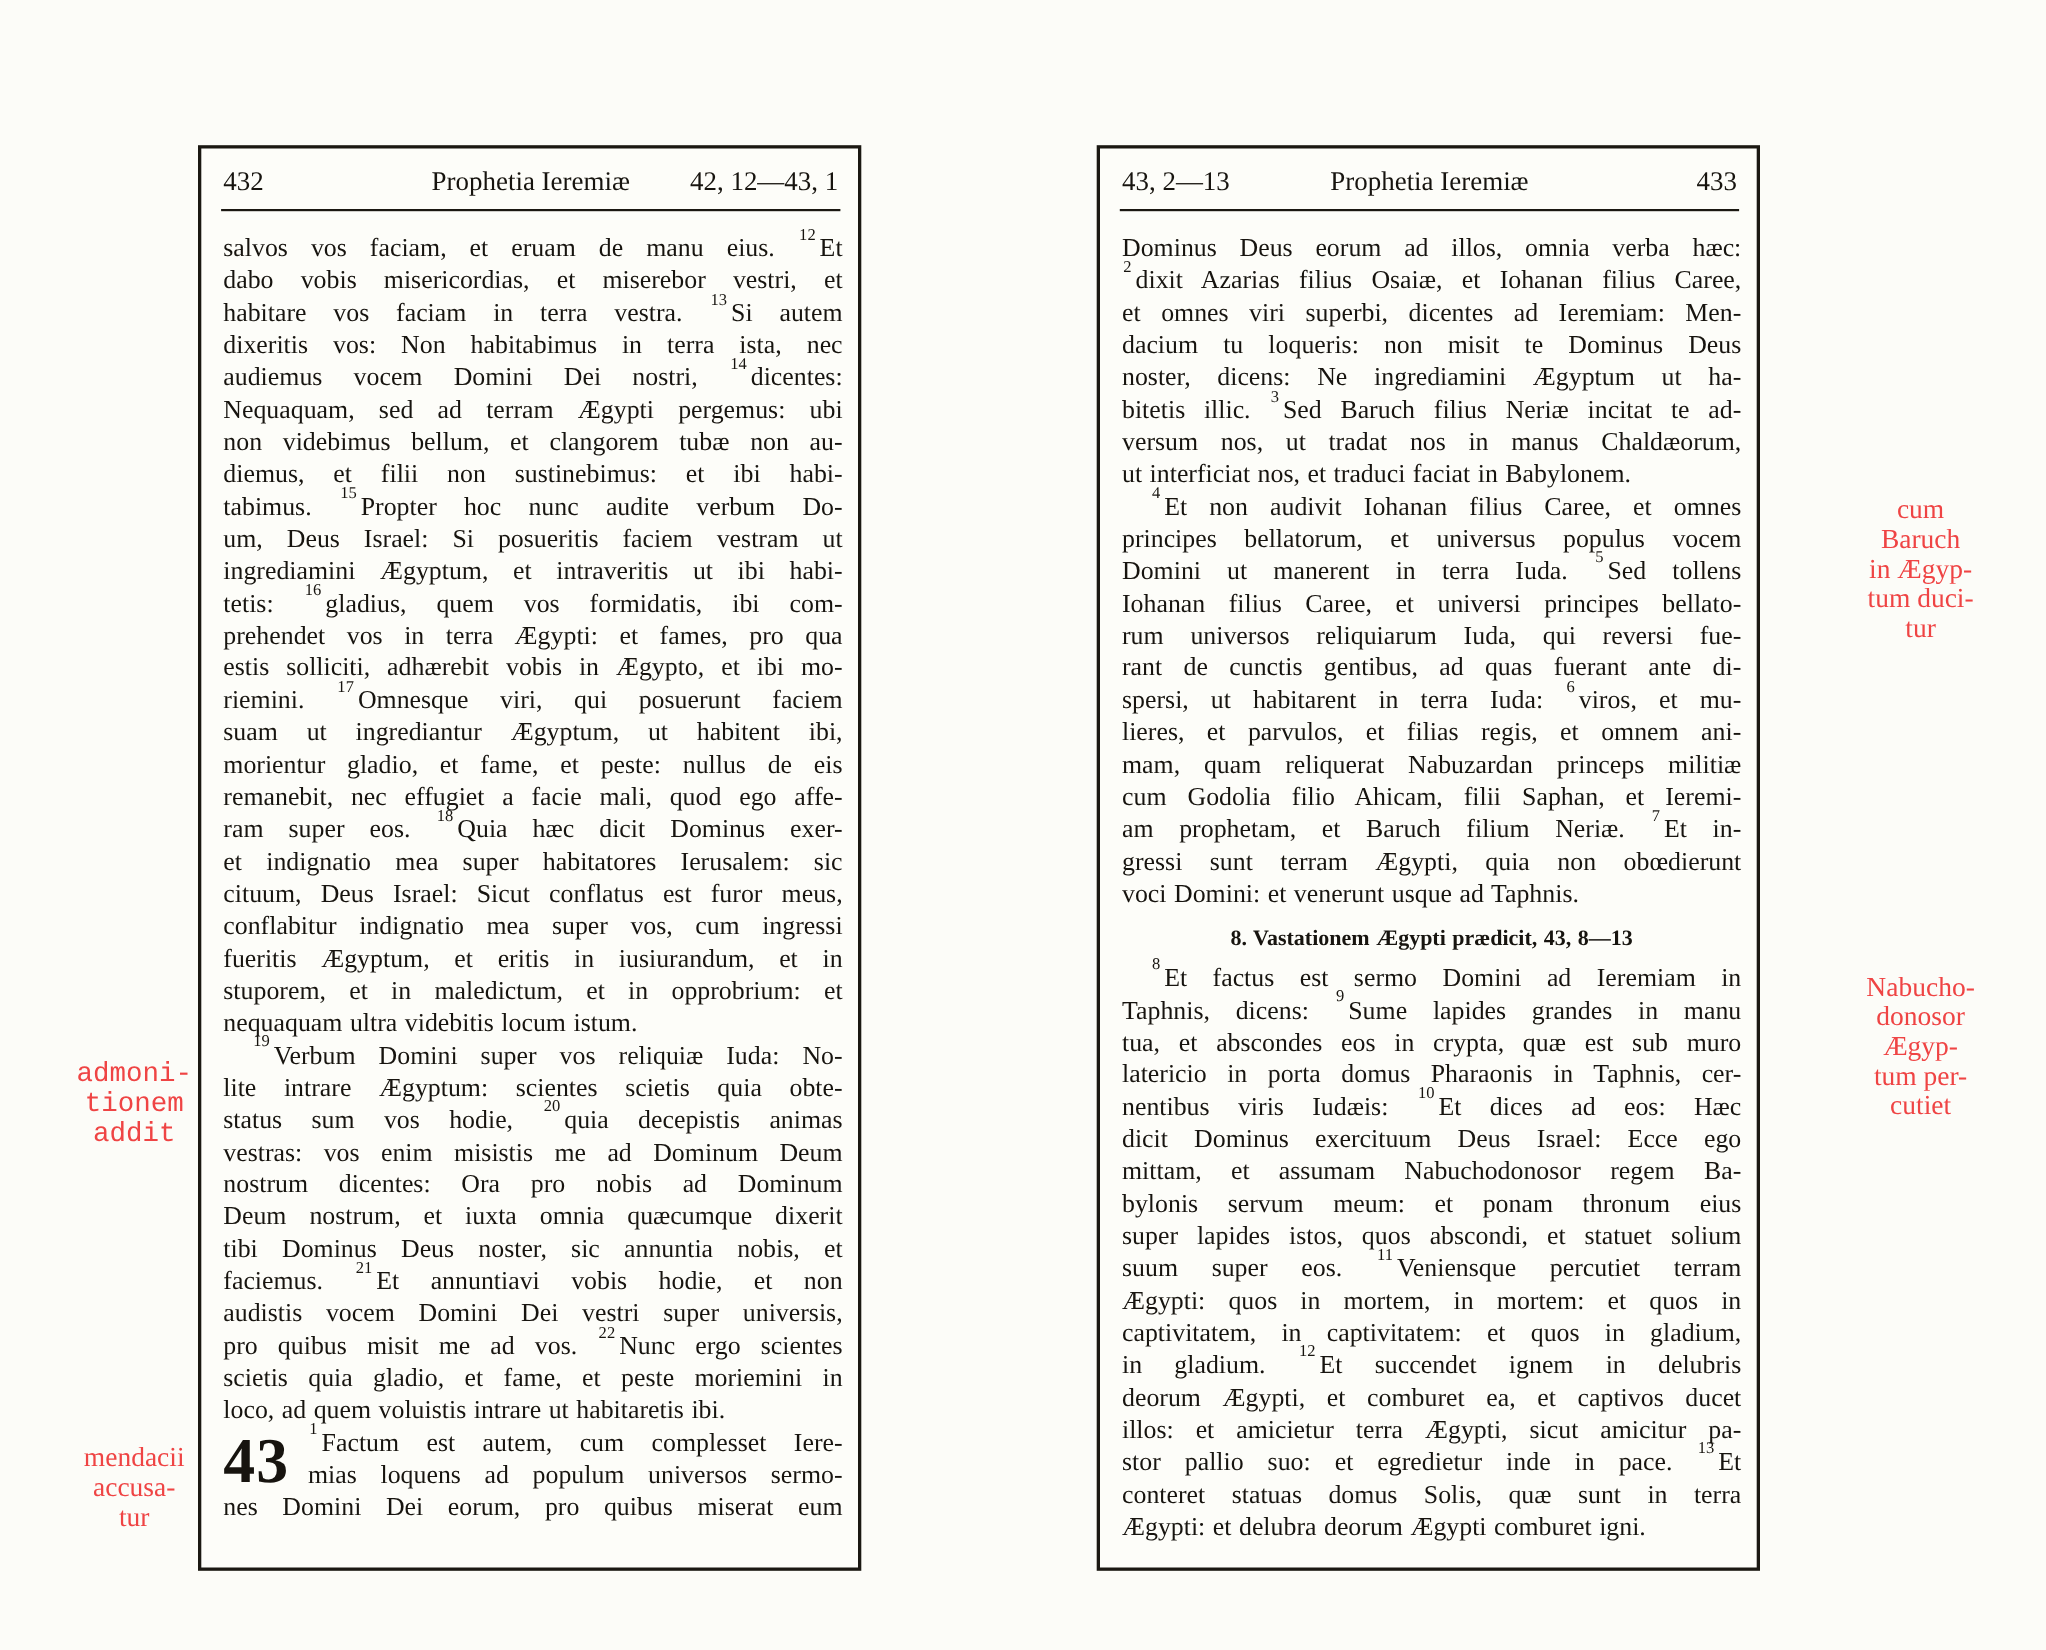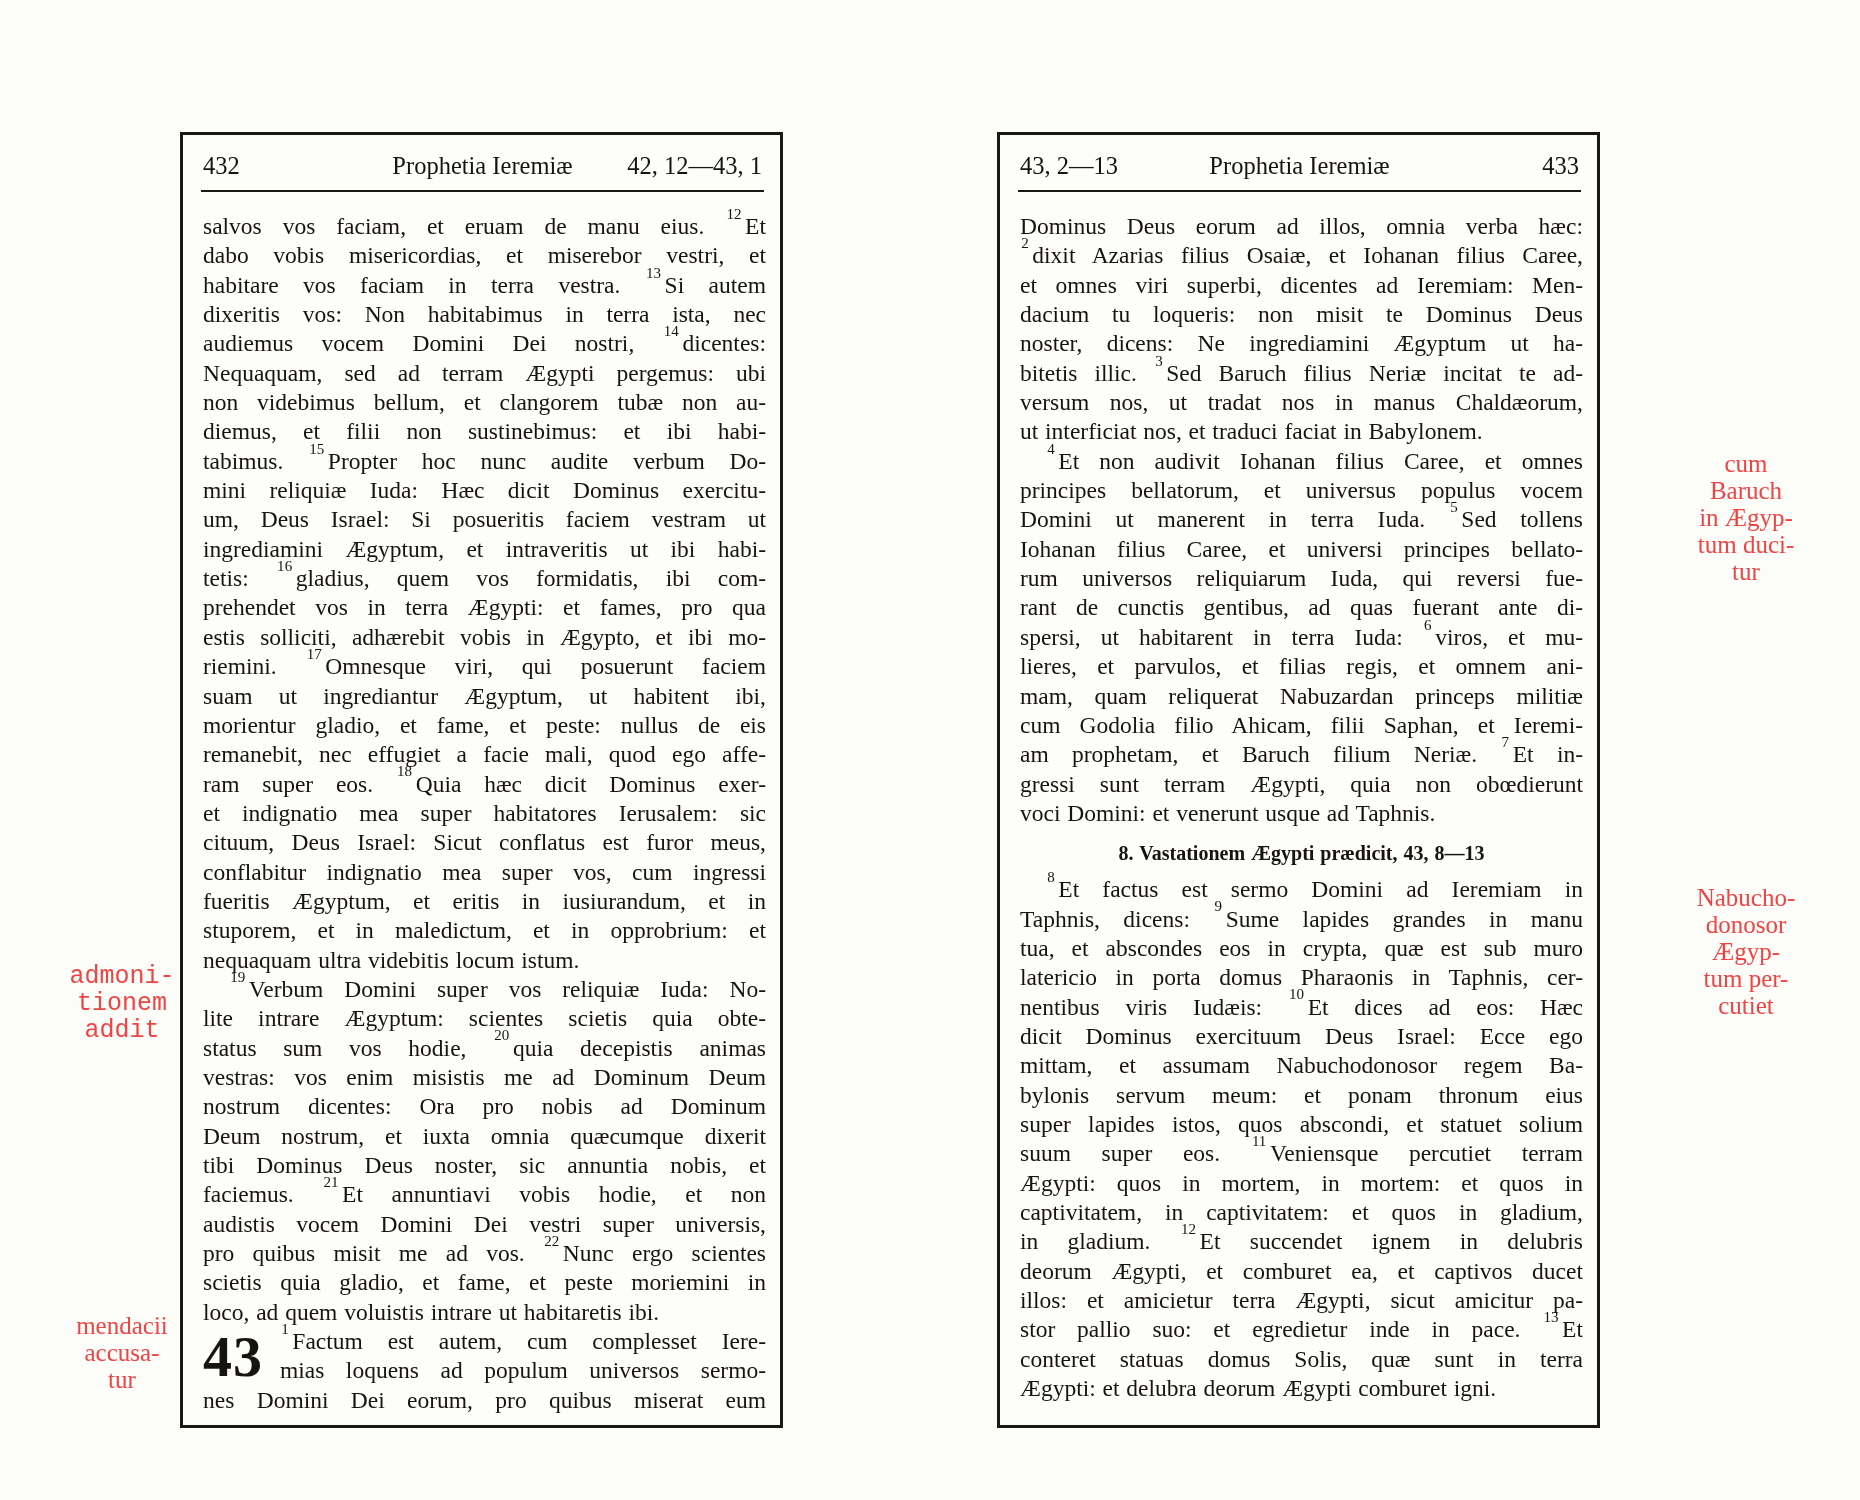--- a/index.html
+++ b/index.html
@@ -75,21 +75,20 @@
         <div class="block ends">
           <div class="line">salvos vos faciam, et eruam de manu eius. <sup class="verse">12</sup>Et</div>
           <div class="line">dabo vobis misericordias, et miserebor vestri, et</div>
           <div class="line">habitare vos faciam in terra vestra. <sup class="verse">13</sup>Si autem</div>
           <div class="line">dixeritis vos: Non habitabimus in terra ista, nec</div>
           <div class="line">audiemus vocem Domini Dei nostri, <sup class="verse">14</sup>dicentes:</div>
           <div class="line">Nequaquam, sed ad terram Ægypti pergemus: ubi</div>
           <div class="line">non videbimus bellum, et clangorem tubæ non au-</div>
           <div class="line">diemus, et filii non sustinebimus: et ibi habi-</div>
           <div class="line">tabimus. <sup class="verse">15</sup>Propter hoc nunc audite verbum Do-</div>
-          <div class="line">mini reliquiæ Iuda: Hæc dicit Dominus exercitu-</div>
           <div class="line">um, Deus Israel: Si posueritis faciem vestram ut</div>
           <div class="line">ingrediamini Ægyptum, et intraveritis ut ibi habi-</div>
           <div class="line">tetis: <sup class="verse">16</sup>gladius, quem vos formidatis, ibi com-</div>
           <div class="line">prehendet vos in terra Ægypti: et fames, pro qua</div>
           <div class="line">estis solliciti, adhærebit vobis in Ægypto, et ibi mo-</div>
           <div class="line">riemini. <sup class="verse">17</sup>Omnesque viri, qui posuerunt faciem</div>
           <div class="line">suam ut ingrediantur Ægyptum, ut habitent ibi,</div>
           <div class="line">morientur gladio, et fame, et peste: nullus de eis</div>
           <div class="line">remanebit, nec effugiet a facie mali, quod ego affe-</div>
           <div class="line">ram super eos. <sup class="verse">18</sup>Quia hæc dicit Dominus exer-</div>

